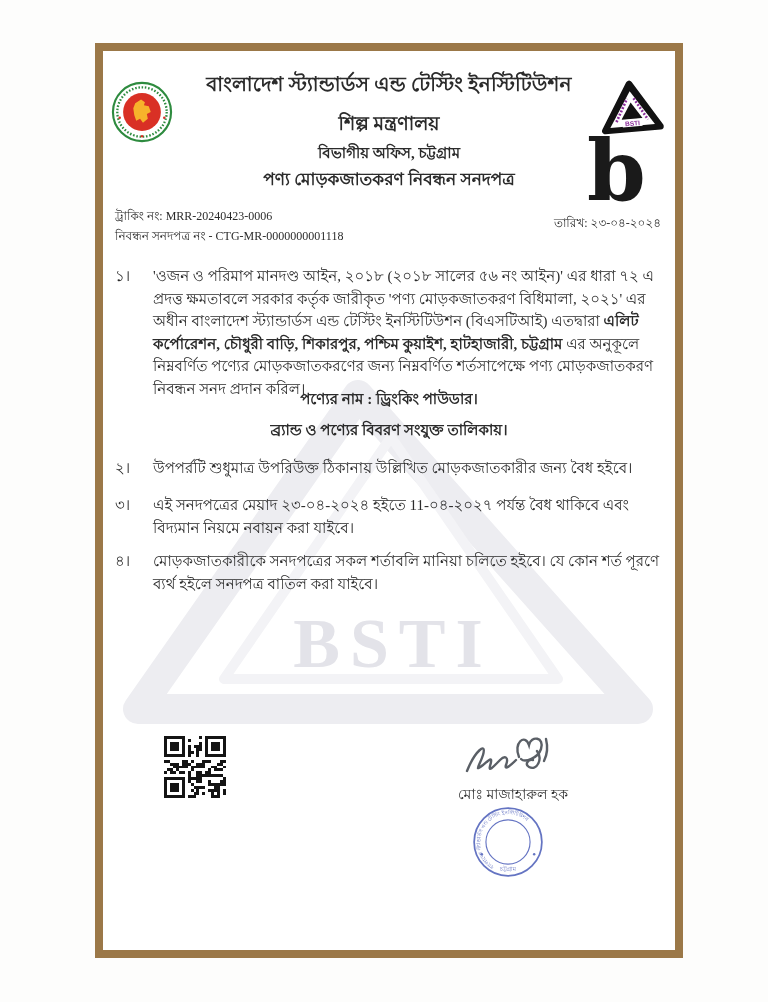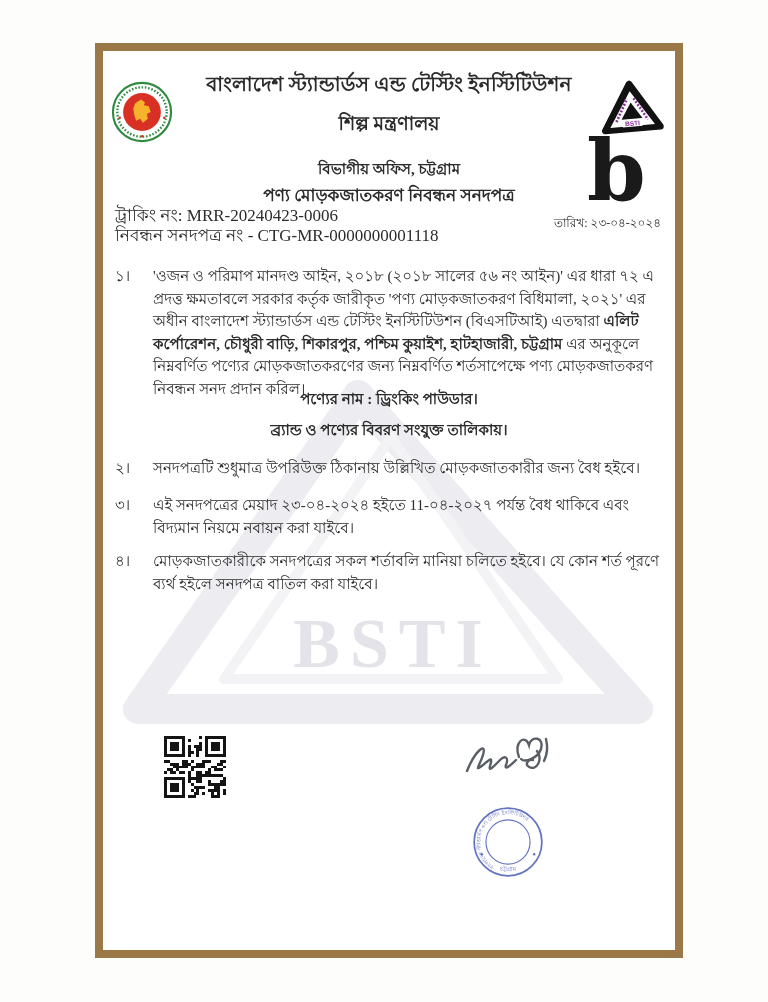--- a/index.html
+++ b/index.html
@@ -11,29 +11,29 @@
     position:absolute;left:95px;top:43px;width:588px;height:915px;
     box-sizing:border-box;border:8px solid #9b7848;background:#fff;
   }
   
   .watermark{position:absolute;left:18px;top:328px;width:540px;height:352px;pointer-events:none;}
   
   .gov-seal{position:absolute;left:8px;top:30px;width:62px;height:62px;}
   .header-text{position:absolute;left:60px;right:60px;top:18px;text-align:center;}
   .h-institution{font-size:20px;font-weight:700;letter-spacing:.2px;}
   .h-ministry{font-size:19px;font-weight:700;margin-top:7px;}
-  .h-office{font-size:15px;font-weight:700;margin-top:16px;}
+  .h-office{font-size:15px;font-weight:700;margin-top:0;}
   .h-cert-title{font-size:17px;font-weight:700;}
   .bsti-logo{position:absolute;left:495px;top:29px;width:66px;height:54px;transform:rotate(-5deg);}
   .b-mark{
     position:absolute;left:484px;top:80px;width:90px;font-family:"DejaVu Serif", serif;
     font-size:84px;line-height:.95;font-weight:600;color:#1a1a1a;
   }
   
-  .meta-left{position:absolute;left:12px;top:155px;font-size:17px;line-height:20px;}
+  .meta-left{position:absolute;left:12px;top:155px;font-size:12px;line-height:20px;}
   .meta-date{position:absolute;right:14px;top:163px;font-size:12px;}
   
   .clause{position:absolute;left:12px;right:10px;display:flex;font-size:15px;line-height:22.5px;}
   .clause .num{width:38px;flex:none;}
   .clause .txt{flex:1;}
   .c1{top:214px;} .c2{top:406px;} .c3{top:443px;} .c4{top:499px;}
   .center-line{position:absolute;left:0;right:0;text-align:center;font-weight:700;font-size:15px;}
   .p-name{top:336px;} .p-brand{top:367px;}
   .closing{position:absolute;left:12px;top:556px;font-size:15px;}
   .bold{font-weight:700;}
@@ -103,41 +103,42 @@
   <div class="clause c1">
     <div class="num">১।</div>
     <div class="txt"><span>'ওজন ও পরিমাপ মানদণ্ড আইন, ২০১৮ (২০১৮ সালের ৫৬ নং আইন)' এর ধারা ৭২ এ প্রদত্ত ক্ষমতাবলে সরকার কর্তৃক জারীকৃত 'পণ্য মোড়কজাতকরণ বিধিমালা, ২০২১' এর অধীন বাংলাদেশ স্ট্যান্ডার্ডস এন্ড টেস্টিং ইনস্টিটিউশন (বিএসটিআই) এতদ্বারা </span><span class="bold">এলিট কর্পোরেশন, চৌধুরী বাড়ি, শিকারপুর, পশ্চিম কুয়াইশ, হাটহাজারী, চট্টগ্রাম</span><span> এর অনুকূলে নিম্নবর্ণিত পণ্যের মোড়কজাতকরণের জন্য নিম্নবর্ণিত শর্তসাপেক্ষে পণ্য মোড়কজাতকরণ নিবন্ধন সনদ প্রদান করিল।</span></div>
   </div>
 
   <div class="center-line p-brand">ব্র্যান্ড ও পণ্যের বিবরণ সংযুক্ত তালিকায়।</div>
   <div class="center-line p-name">পণ্যের নাম : ড্রিংকিং পাউডার।</div>
 
   <div class="clause c2">
     <div class="num">২।</div>
-    <div class="txt">সনদপত্রটি শুধুমাত্র উপরিউক্ত ঠিকানায় উল্লিখিত মোড়কজাতকারীর জন্য বৈধ হইবে।</div>
+    <div class="txt">উপপর্রটি শুধুমাত্র উপরিউক্ত ঠিকানায় উল্লিখিত মোড়কজাতকারীর জন্য বৈধ হইবে।</div>
   </div>
   <div class="clause c3">
     <div class="num">৩।</div>
     <div class="txt">এই সনদপত্রের মেয়াদ ২৩-০৪-২০২৪ হইতে 11-০৪-২০২৭ পর্যন্ত বৈধ থাকিবে এবং বিদ্যমান নিয়মে নবায়ন করা যাইবে।</div>
   </div>
   <div class="clause c4">
     <div class="num">৪।</div>
     <div class="txt">মোড়কজাতকারীকে সনদপত্রের সকল শর্তাবলি মানিয়া চলিতে হইবে। যে কোন শর্ত পূরণে ব্যর্থ হইলে সনদপত্র বাতিল করা যাইবে।</div>
   </div>
 
 
   <div class="sig-block">
     <svg class="sig-svg" viewBox="0 0 120 58">
       <g fill="none" stroke="#5a5f66" stroke-width="2.4" stroke-linecap="round">
         <path d="M14 48 C22 28 34 18 30 32 C27 42 20 50 30 42 C37 36 40 33 37 43 C35 50 42 42 47 37 C52 32 56 34 53 42 C51 48 58 42 63 37"></path>
         <path d="M66 34 C60 20 72 10 76 22 C78 12 92 14 88 26 C85 35 72 40 68 36"></path>
         <path d="M84 28 C90 36 84 48 76 44 C72 42 74 36 80 37"></path>
         <path d="M93 16 C95 24 94 32 91 38"></path>
       </g>
     </svg>
+    <div class="sig-name">মোঃ মাজাহারুল হক</div>
   </div>
 
   <div class="stamp">
     <svg viewBox="0 0 76 76" width="78" height="78">
       <defs>
         <path id="arcTop" d="M38 65 A27 27 0 1 1 38.02 65"></path>
       </defs>
       <circle cx="38" cy="38" r="33" fill="none" stroke="#4a5cb8" stroke-width="1.7"></circle>
       <circle cx="38" cy="38" r="21.5" fill="none" stroke="#4a5cb8" stroke-width="1.1"></circle>
       <text font-size="5" fill="#4a5cb8" font-family="Liberation Serif, serif">

